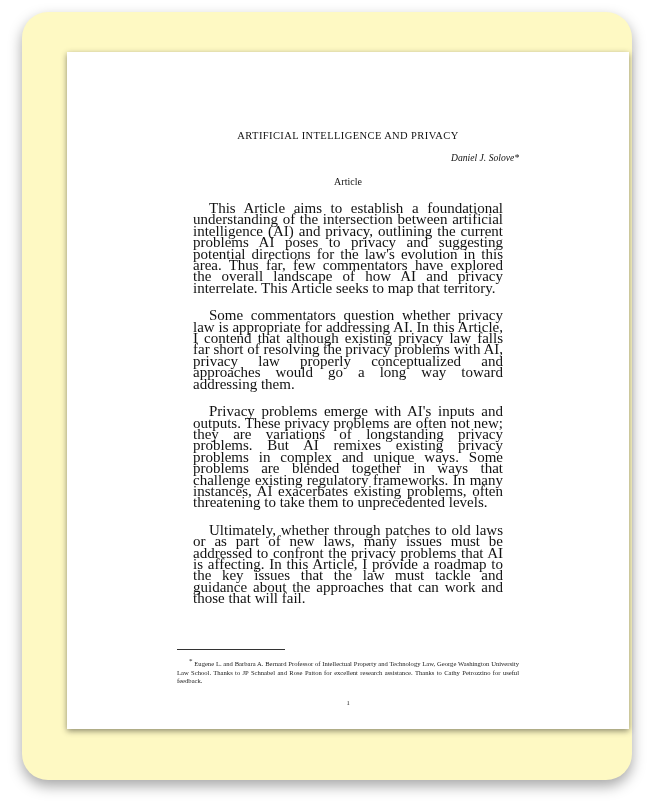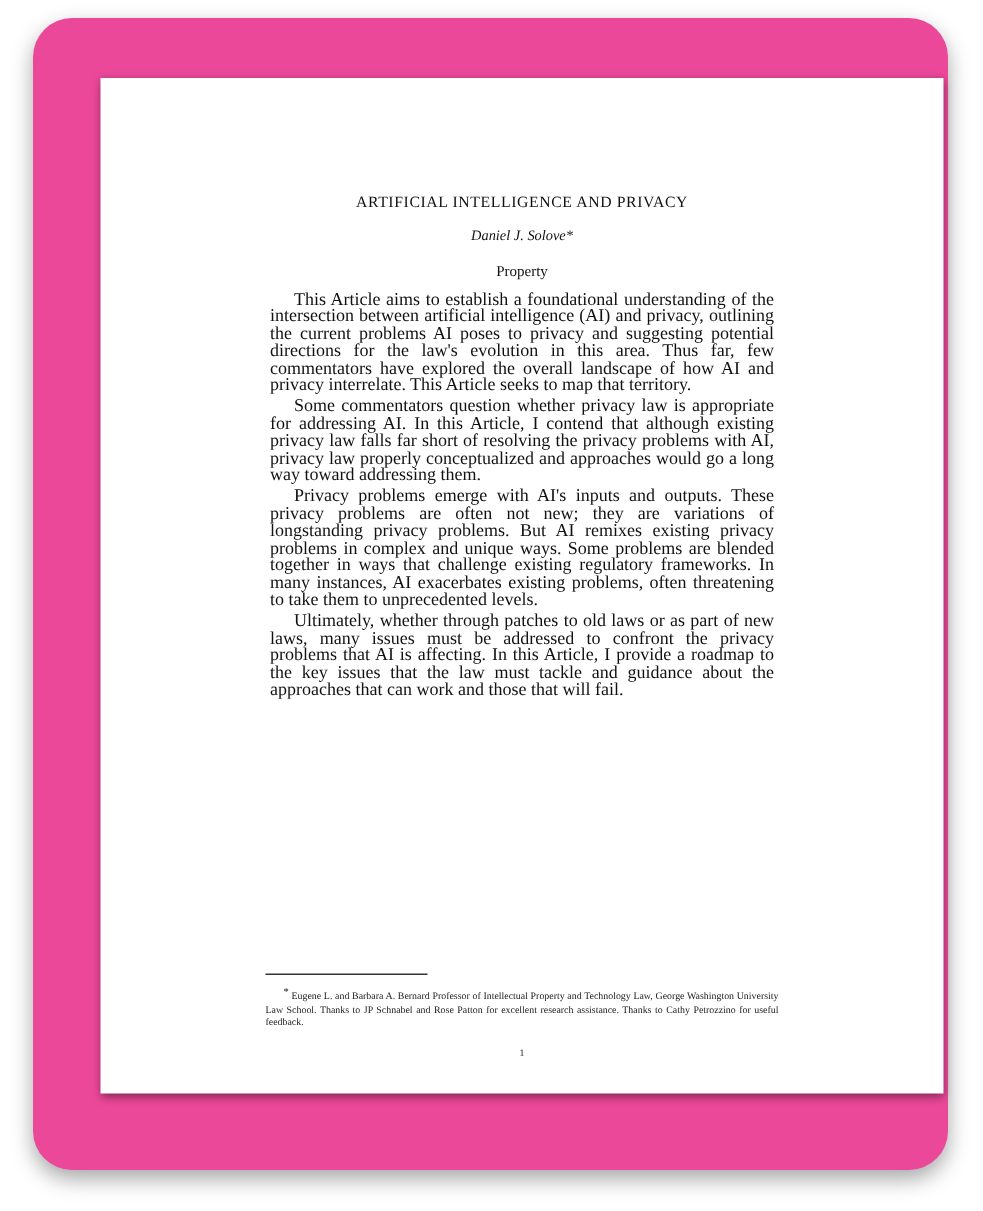--- a/index.html
+++ b/index.html
@@ -21,21 +21,21 @@
     background: #ffffff;
   }
 
   
   #device-frame {
     position: absolute;
     left: 22px;
     top: 12px;
     width: 610px;
     height: 768px;
-    background: #ec4899;
+    background: #fef9c3;
     border-radius: 26px;
     box-shadow: 0 6px 14px rgba(0,0,0,0.35);
   }
 
   
   #page-sheet {
     position: absolute;
     left: 45px;
     top: 40px;
     width: 562px;
@@ -58,38 +58,38 @@
     text-align: center;
     font-size: 10.5px;
     letter-spacing: 0.4px;
     font-variant: small-caps;
     text-transform: uppercase;
     margin: 0 0 11px 0;
     font-weight: normal;
   }
 
   .doc-author {
-    text-align: center;
+    text-align: right;
     font-style: italic;
     font-size: 9.6px;
     margin: 0 0 13px 0;
   }
 
   .section-head {
     text-align: center;
     font-size: 10px;
     margin: 0 0 7px 0;
     font-weight: normal;
   }
 
   .para {
     text-align: justify;
-    font-size: 12px;
+    font-size: 15px;
     line-height: 11.4px;
-    margin: 3px;
+    margin: 16px;
     text-indent: 16px;
     hyphens: auto;
   }
 
   .footnote-rule {
     position: absolute;
     left: 0;
     top: 519px;
     width: 108px;
     height: 0;
@@ -131,21 +131,21 @@
   <div id="device-frame">
 
     <div id="page-sheet">
 
       <div id="page-inner">
 
         <h1 class="doc-title">ARTIFICIAL INTELLIGENCE AND PRIVACY</h1>
 
         <div class="doc-author">Daniel J. Solove*</div>
 
-        <h2 class="section-head">Property</h2>
+        <h2 class="section-head">Article</h2>
 
         <p class="para">This Article aims to establish a foundational understanding of the intersection between artificial intelligence (AI) and privacy, outlining the current problems AI poses to privacy and suggesting potential directions for the law's evolution in this area. Thus far, few commentators have explored the overall landscape of how AI and privacy interrelate. This Article seeks to map that territory.</p>
         <p class="para">Some commentators question whether privacy law is appropriate for addressing AI. In this Article, I contend that although existing privacy law falls far short of resolving the privacy problems with AI, privacy law properly conceptualized and approaches would go a long way toward addressing them.</p>
         <p class="para">Privacy problems emerge with AI's inputs and outputs. These privacy problems are often not new; they are variations of longstanding privacy problems. But AI remixes existing privacy problems in complex and unique ways. Some problems are blended together in ways that challenge existing regulatory frameworks. In many instances, AI exacerbates existing problems, often threatening to take them to unprecedented levels.</p>
         <p class="para">Ultimately, whether through patches to old laws or as part of new laws, many issues must be addressed to confront the privacy problems that AI is affecting. In this Article, I provide a roadmap to the key issues that the law must tackle and guidance about the approaches that can work and those that will fail.</p>
 
         <div class="footnote-rule"></div>
 
         <div class="footnote"><span class="sup">*</span> <span>Eugene L. and Barbara A. Bernard Professor of Intellectual Property and Technology Law, George Washington University Law School. Thanks to JP Schnabel and Rose Patton for excellent research assistance. Thanks to Cathy Petrozzino for useful feedback.</span></div>
 

